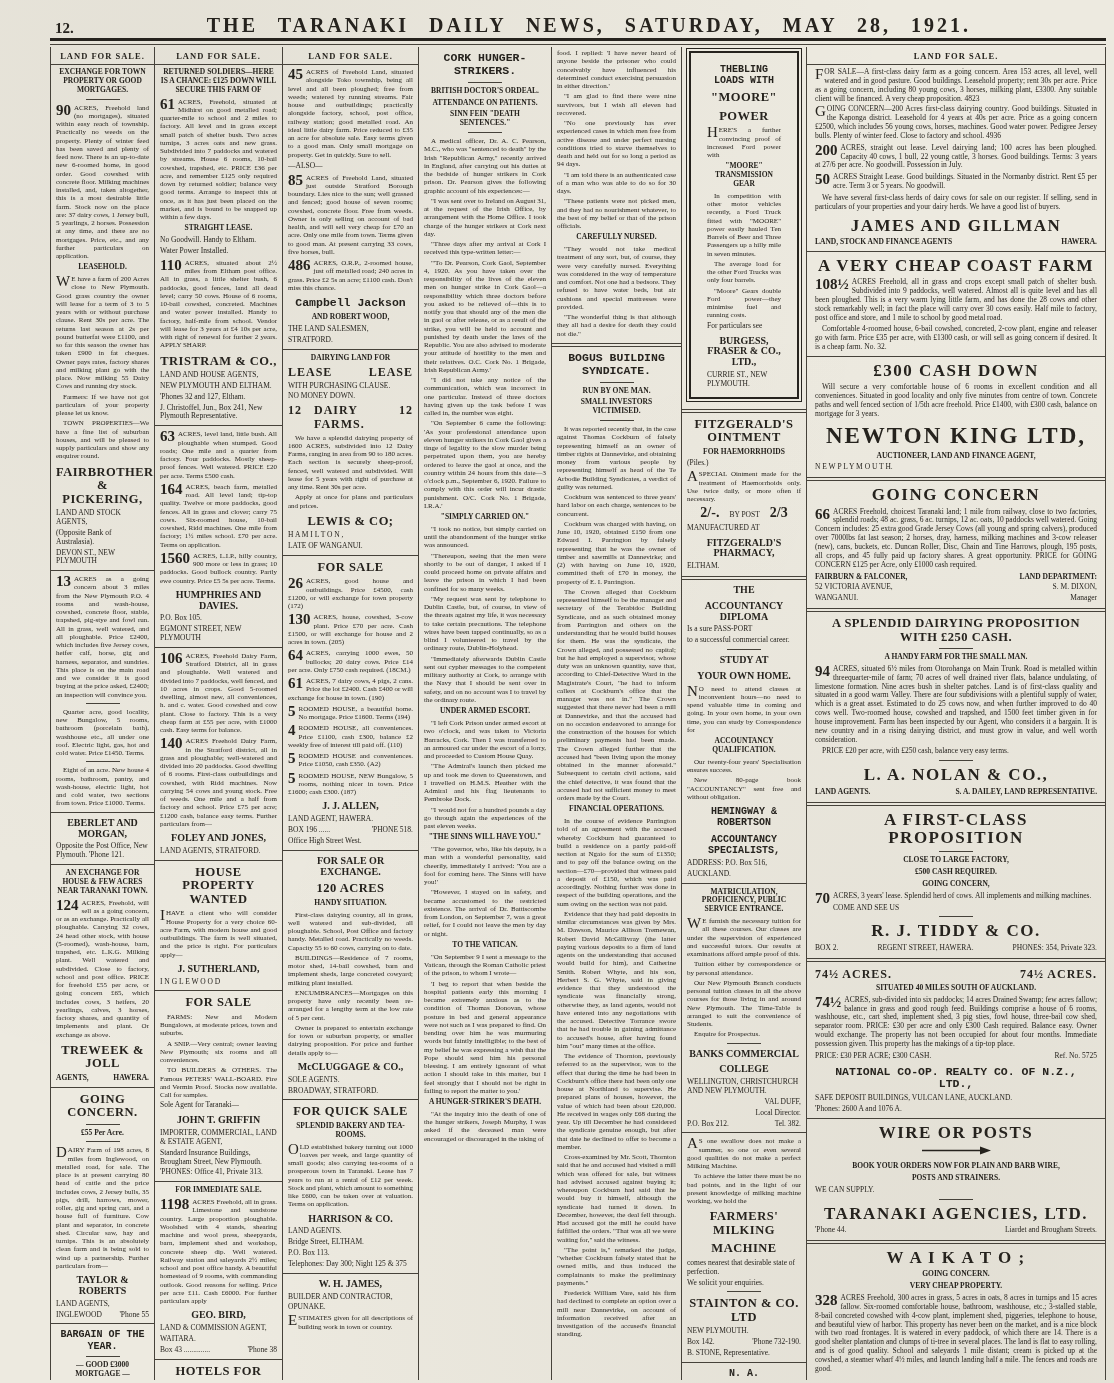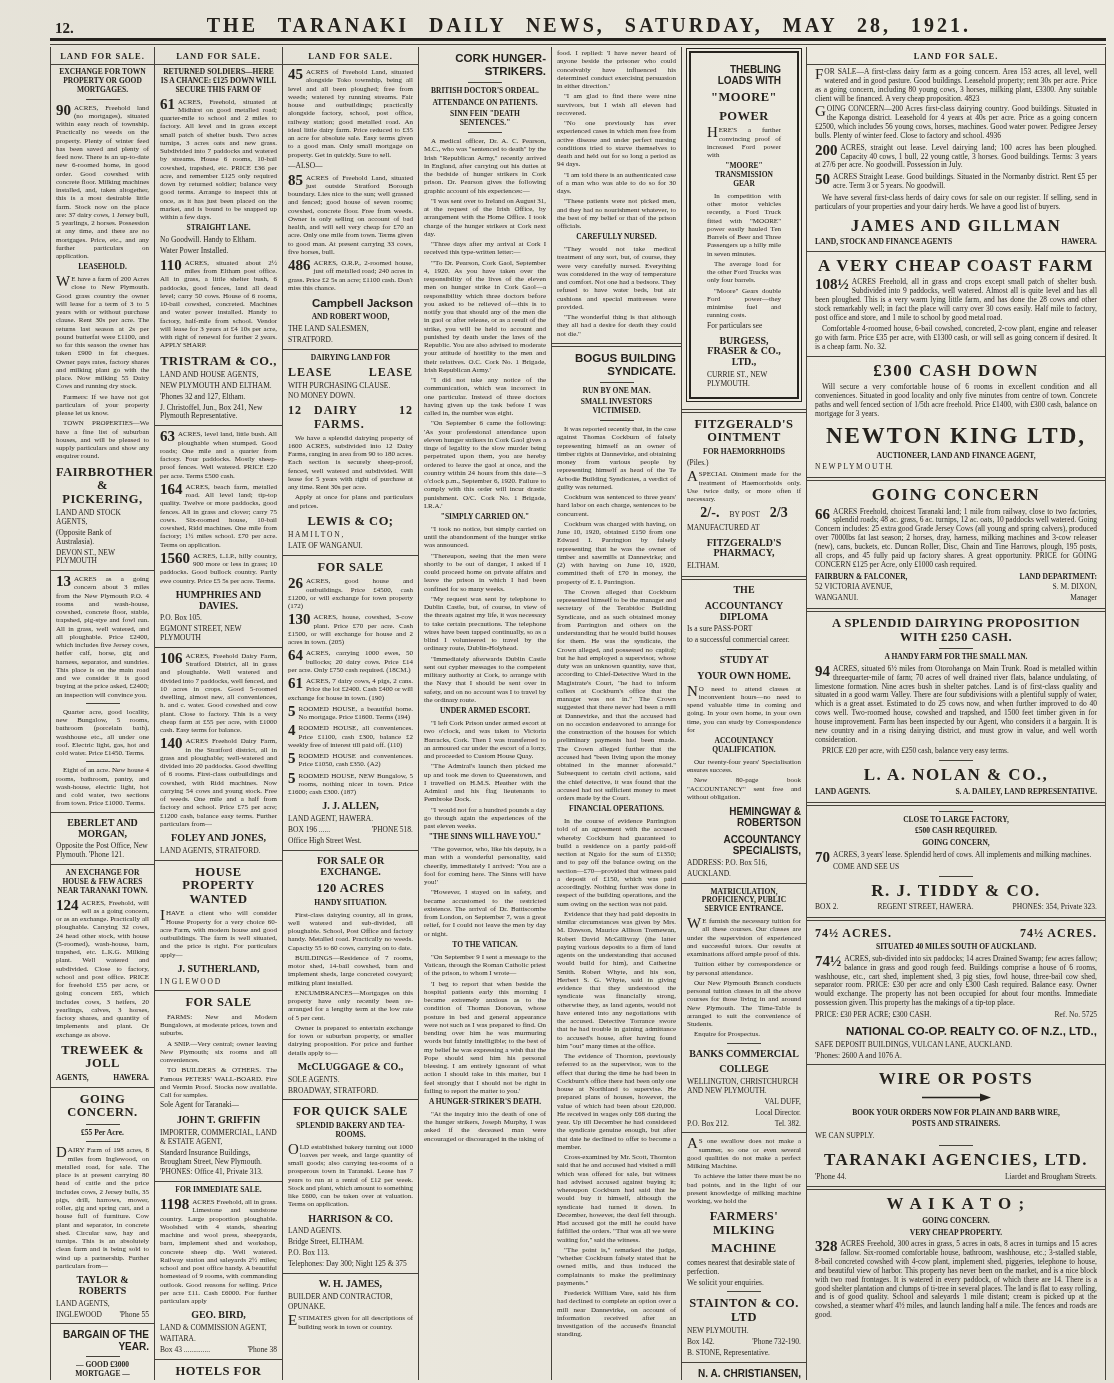--- a/index.html
+++ b/index.html
@@ -28,21 +28,21 @@
   .para{margin:2px 0;text-align:justify;text-indent:7px;}
   .para.noind{text-indent:0;}
   .dropcap{float:left;font-size:15px;line-height:11px;padding:1px 1px 0 0;text-indent:0;}
   .numitem{margin:3px 0;text-align:justify;}
   .bignum{float:left;font-size:15px;line-height:12px;font-weight:bold;margin-right:3px;}
   .h{text-align:center;font-weight:bold;margin:5px 0 3px;line-height:1.08;}
   .h-xl{font-size:23px;letter-spacing:2px;}
   .h-lg{font-size:17px;letter-spacing:1.5px;}
   .h-md{font-size:12.5px;letter-spacing:.5px;}
   .h-sm{font-size:10px;}
-  .gh{text-align:right;font-weight:bold;font-family:Liberation Sans, sans-serif;margin:5px 0 3px;line-height:1.12;}
+  .gh{text-align:center;font-weight:bold;font-family:Liberation Mono, monospace;margin:5px 0 3px;line-height:1.12;}
   .g-lg{font-size:11.5px;}
   .g-md{font-size:10px;}
   .g-sm{font-size:10px;}
   .sub{text-align:center;font-weight:bold;font-size:7.5px;margin:3px 0;}
   .cen{text-align:left;font-size:7.5px;margin:2px 0;}
   .row{display:flex;justify-content:space-between;align-items:baseline;font-size:7.5px;margin:2px 0;gap:12px;}
   .row.b{font-weight:bold;}
   .row.big{font-size:12px;font-weight:bold;letter-spacing:1px;}
   .row.prices{justify-content:center;gap:10px;}
   .row.prices .pbig{font-size:14px;font-weight:bold;}
@@ -114,21 +114,21 @@
         </div>
         <div class="hrline"></div>
         <div class="gh g-md">BARGAIN OF THE YEAR.</div>
         <div class="srule"></div>
         <div class="sub">— GOOD £3000 MORTGAGE —</div>
       </div>
     <div class="col">
         <div class="colheader">LAND FOR SALE.</div>
         <div class="sub">RETURNED SOLDIERS—HERE IS A CHANCE: £125 DOWN WILL SECURE THIS FARM OF</div>
         <div class="numitem"><span class="bignum">61</span>ACRES, Freehold, situated at Midhirst on good metalled road; quarter-mile to school and 2 miles to factory. All level and in grass except small patch of shelter bush. Two acres turnips, 3 acres oats and new grass. Subdivided into 7 paddocks and watered by streams. House 6 rooms, 10-bail cowshed, trapshed, etc. PRICE £36 per acre, and remember £125 only required down by returned soldier; balance very good terms. Arrange to inspect this at once, as it has just been placed on the market, and is bound to be snapped up within a few days.</div>
-        <div class="sub">STRAIGHT LANE.</div>
+        <div class="sub">STRAIGHT LEASE.</div>
         <div class="cen">No Goodwill.  Handy to Eltham.</div>
         <div class="cen">Water Power Installed.</div>
         <div class="numitem"><span class="bignum">110</span>ACRES, situated about 2½ miles from Eltham post office. All in grass, a little shelter bush, 6 paddocks, good fences, land all dead level; carry 50 cows. House of 6 rooms, 10-bail cowshed, concreted. Machines and water power installed. Handy to factory, half-mile from school. Vendor will lease for 3 years at £4 10s per acre, with right of renewal for further 2 years. APPLY SHARP.</div>
         <div class="h h-md">TRISTRAM &amp; CO.,</div>
         <div class="cen">LAND AND HOUSE AGENTS,</div>
         <div class="cen">NEW PLYMOUTH AND ELTHAM.</div>
         <div class="cen">'Phones 32 and 127, Eltham.</div>
         <div class="cen">J. Christoffel, Jun., Box 241, New Plymouth Representative.</div>
         <div class="hrline"></div>
         <div class="numitem"><span class="bignum">63</span>ACRES, level land, little bush. All ploughable when stumped. Good roads; One mile and a quarter from factory. Four paddocks. Mostly sheep-proof fences. Well watered. PRICE £20 per acre. Terms £500 cash.</div>
@@ -433,20 +433,21 @@
         <div class="sub">A HANDY FARM FOR THE SMALL MAN.</div>
         <div class="numitem"><span class="bignum">94</span>ACRES, situated 6½ miles from Otorohanga on Main Trunk. Road is metalled within threequarter-mile of farm; 70 acres of well drained river flats, balance undulating, of limestone formation. Nine acres bush in shelter patches. Land is of first-class quality and situated in a good warm Valley. There are four subdivisions with a plentiful supply of water, which is a great asset. Estimated to do 25 cows now, and when further improved to do 40 cows well. Two-roomed house, cowshed and trapshed, and 1500 feet timber given in for house improvement. Farm has been inspected by our Agent, who considers it a bargain. It is new country and in a rising dairying district, and must grow in value, and well worth consideration.</div>
         <div class="para">PRICE £20 per acre, with £250 cash, balance very easy terms.</div>
         <div class="srule"></div>
         <div class="h h-lg">L. A. NOLAN &amp; CO.,</div>
         <div class="row b">
           <span>LAND AGENTS.</span>
           <span>S. A. DAILEY, LAND REPRESENTATIVE.</span>
         </div>
         <div class="hrdbl"></div>
+        <div class="h h-lg">A FIRST-CLASS PROPOSITION</div>
         <div class="srule"></div>
         <div class="sub">CLOSE TO LARGE FACTORY,</div>
         <div class="sub">£500 CASH REQUIRED.</div>
         <div class="sub">GOING CONCERN,</div>
         <div class="numitem"><span class="bignum">70</span>ACRES, 3 years' lease. Splendid herd of cows. All implements and milking machines.</div>
         <div class="cen">COME AND SEE US</div>
         <div class="srule"></div>
         <div class="h h-lg">R. J. TIDDY &amp; CO.</div>
         <div class="row">
           <span>BOX 2.</span>

